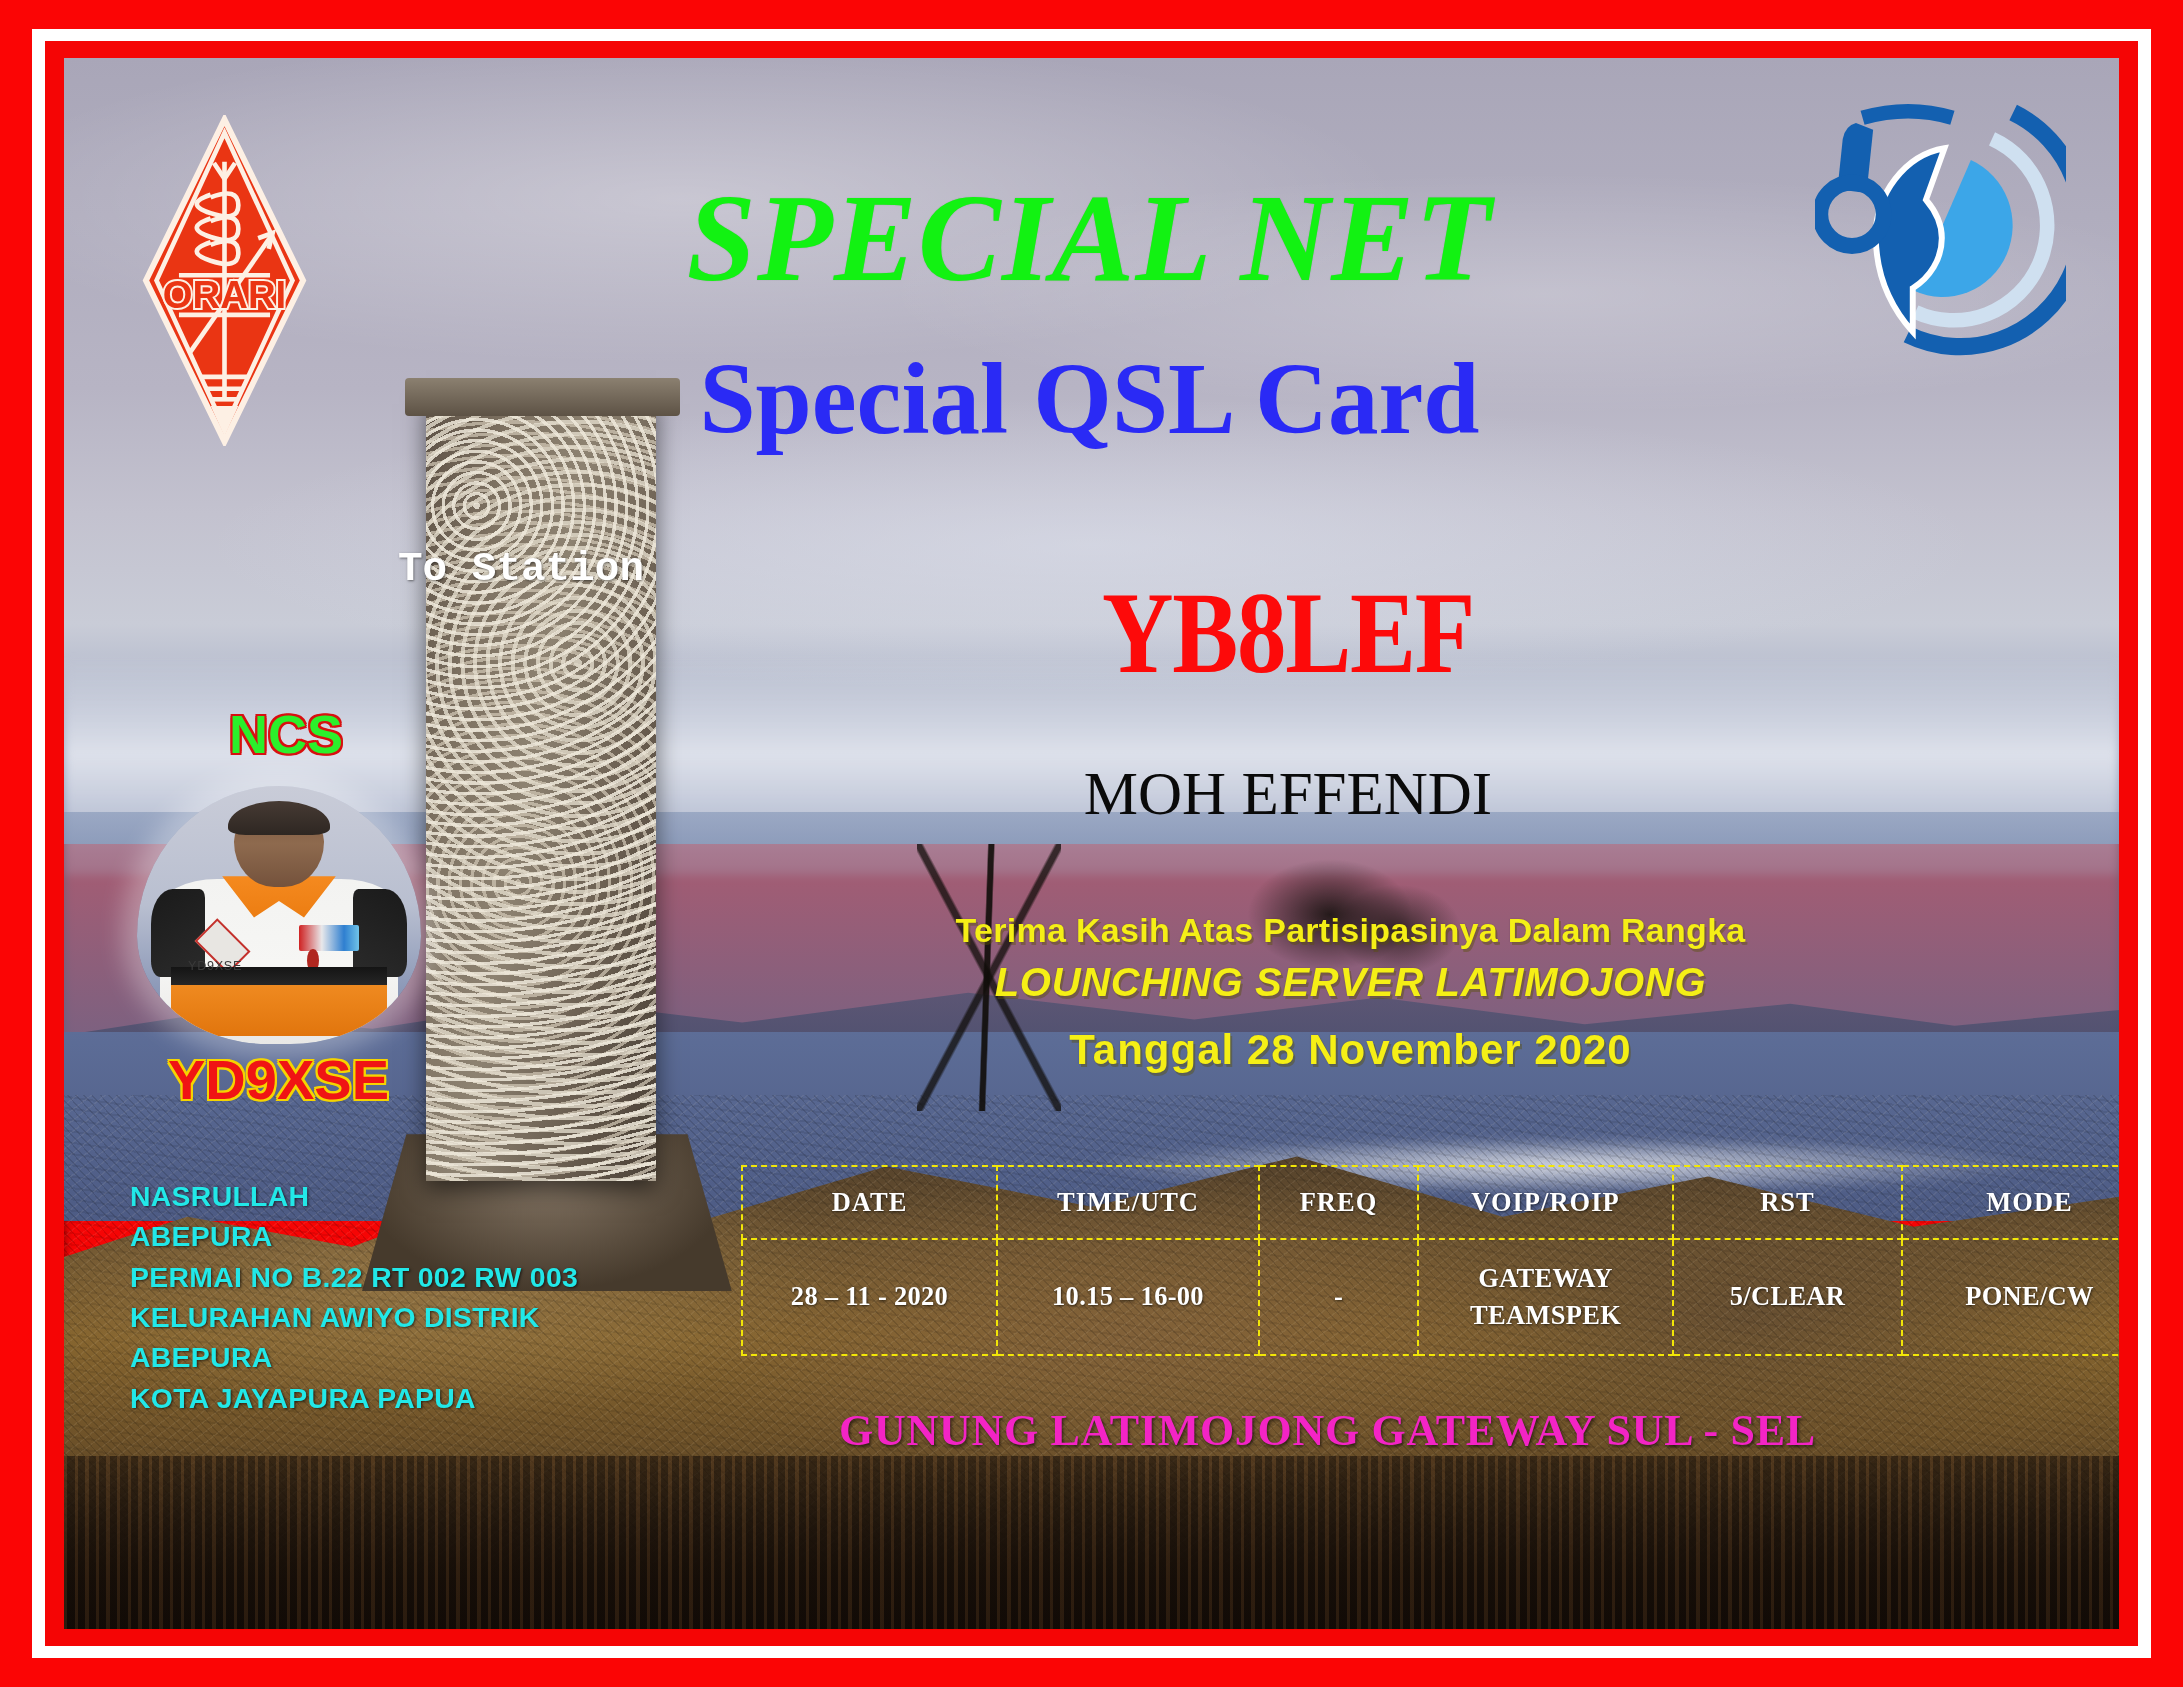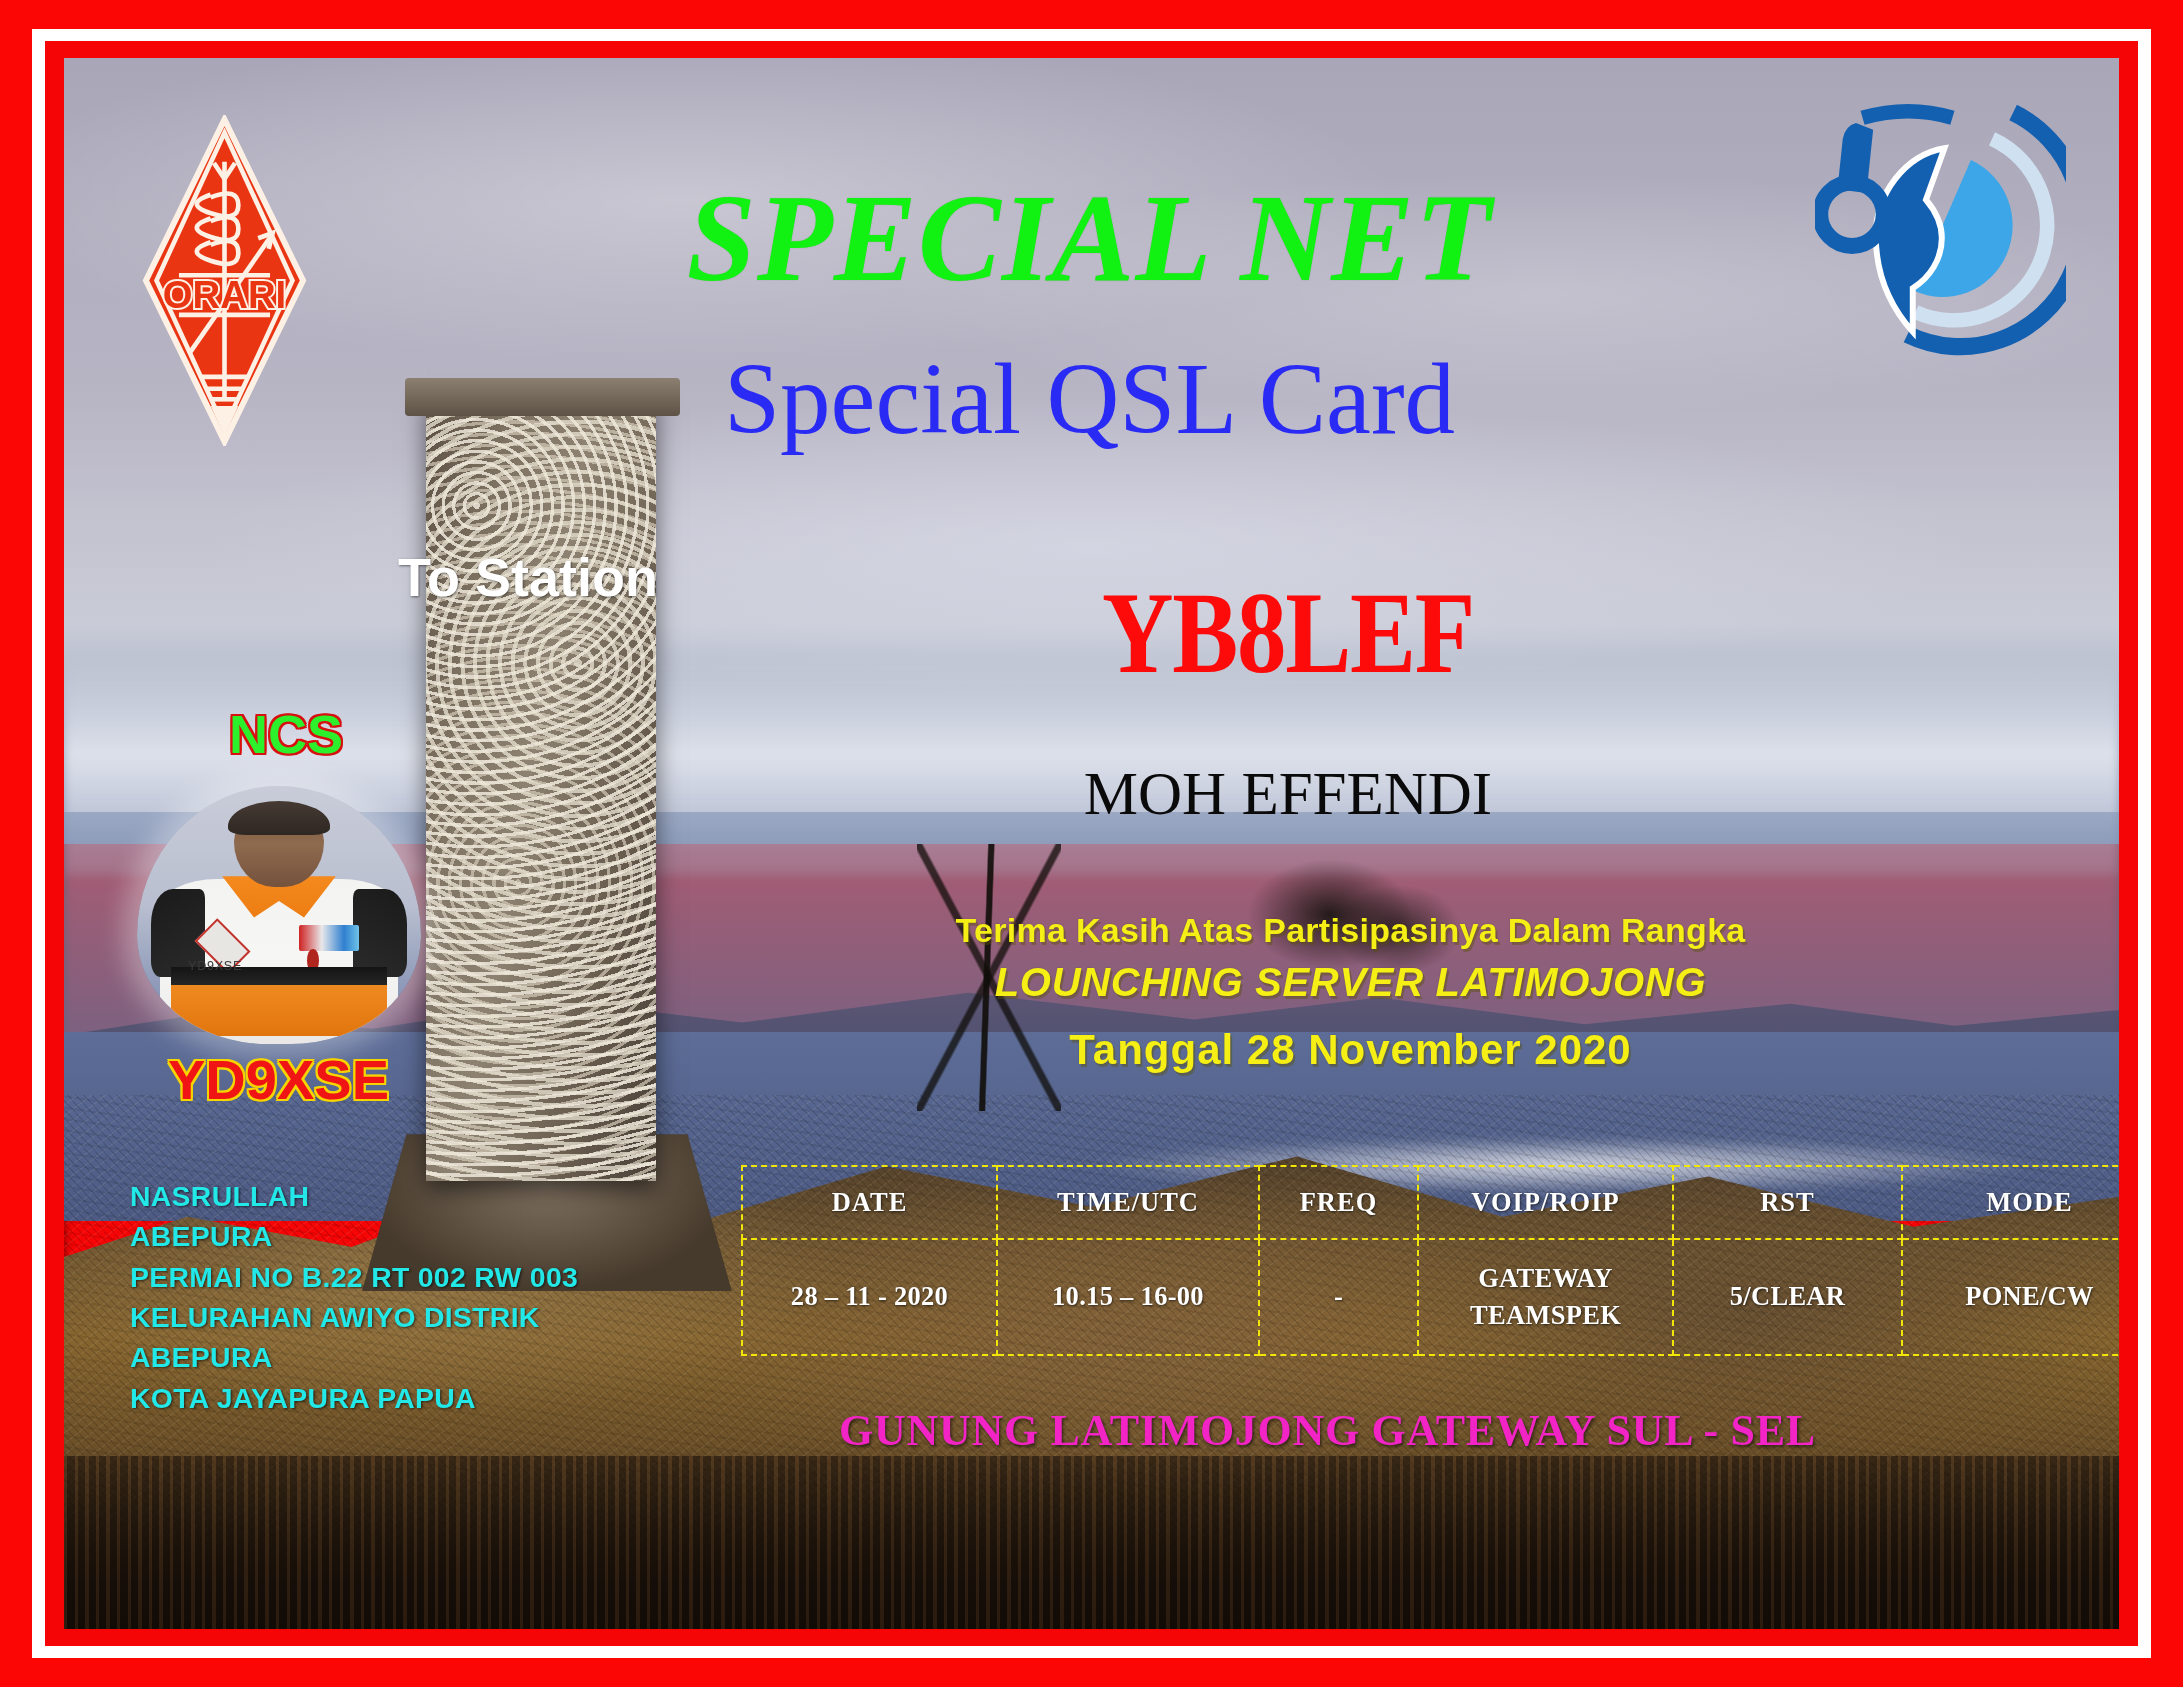--- a/index.html
+++ b/index.html
@@ -83,26 +83,26 @@
   
   .headlogo{position:absolute;right:53px;top:33px;width:251px;height:265px;}
 
   
   .t-specialnet{position:absolute;left:397px;top:119px;width:1257px;
       text-align:center;font-size:124px;font-weight:bold;font-style:italic;
       color:#12f212;letter-spacing:1.3px;line-height:1;
       font-family:"Liberation Serif", serif;
       text-shadow:0 0 1.3px rgba(0,0,0,.18);}
   .t-qslcard{position:absolute;left:397px;top:291px;width:1257px;
-      text-align:center;font-size:101px;font-weight:normal;
+      text-align:center;font-size:101px;font-weight:bold;
       color:#2a2af5;line-height:1;
       font-family:"Liberation Serif", serif;}
   .t-tostation{position:absolute;left:334px;top:488px;
-      font-size:54px;font-weight:bold;color:#ffffff;
-      font-family:Liberation Sans, sans-serif;
+      font-size:41px;font-weight:bold;color:#ffffff;
+      font-family:Liberation Mono, monospace;
       text-shadow:0.7px 1.3px 2.6px rgba(0,0,0,.5);}
   .t-callsign{position:absolute;left:794px;top:516px;width:860px;
       text-align:center;font-size:99px;font-weight:bold;
       color:#fd0a0a;line-height:1;letter-spacing:-1.3px;
       font-family:"Liberation Serif", serif;
       transform:scaleY(1.18);transform-origin:center top;}
   .t-opname{position:absolute;left:794px;top:701px;width:860px;
       text-align:center;font-size:61px;color:#0a0a0a;
       font-family:"Liberation Serif", serif;}
 

